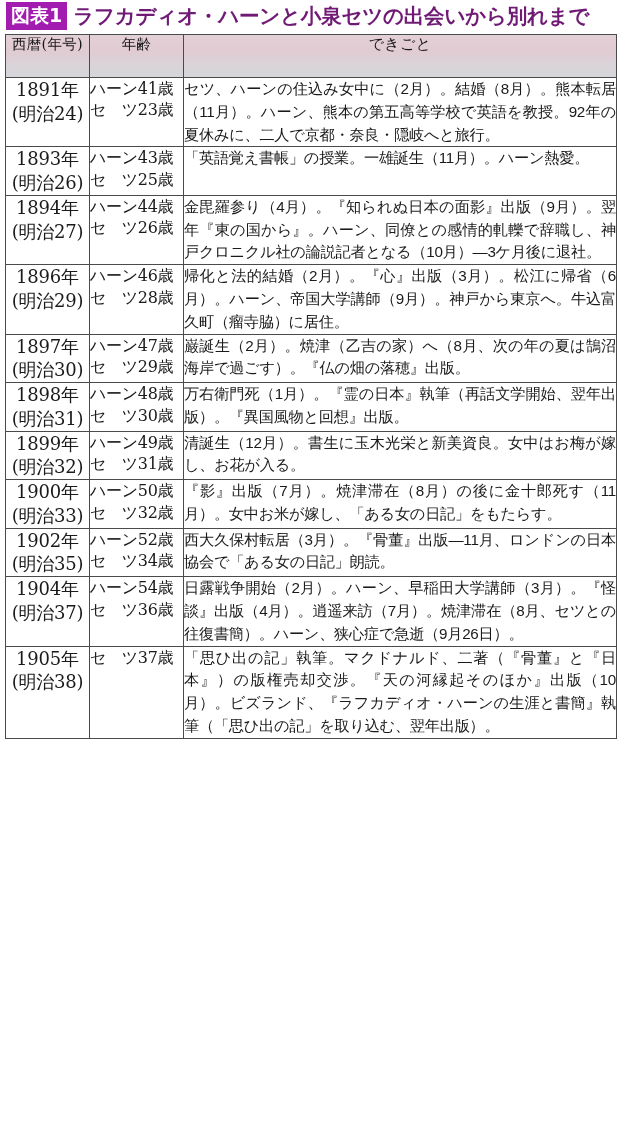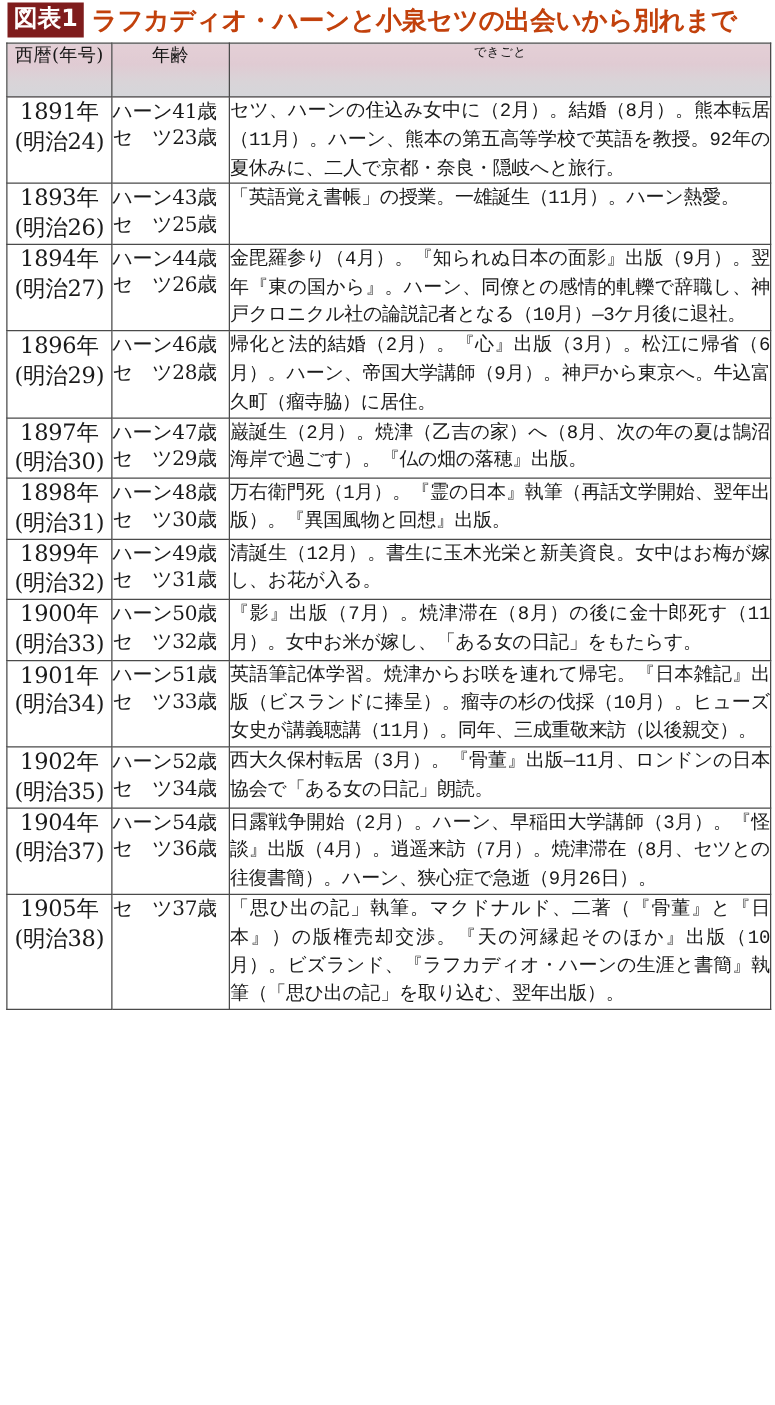--- a/index.html
+++ b/index.html
@@ -27,38 +27,38 @@
   
   .title-bar {
     display: flex;
     align-items: center;
     height: 32px;
     padding: 0 4px 0 6px;
     box-sizing: border-box;
     gap: 6px;
   }
   .figure-badge {
-    background: #7f1d1d;
+    background: #a21caf;
     color: #ffffff;
     font-family: "DejaVu Sans", "Liberation Sans", sans-serif;
     font-weight: bold;
     font-size: 19px;
     line-height: 1;
     padding: 4px 5px 5px 5px;
     letter-spacing: 0px;
     white-space: nowrap;
   }
   .figure-title {
     font-family: "DejaVu Sans", "Liberation Sans", sans-serif;
     font-weight: bold;
     font-size: 20.5px;
     line-height: 1;
     white-space: nowrap;
     letter-spacing: -0.2px;
-    color: #c2410c;
+    color: #701a75;
   }
 
   
   table.timeline {
     border-collapse: collapse;
     width: 611px;
     margin: 2px 0 0 5px;
     table-layout: fixed;
     border: 1px solid #4a4a4a;
   }
@@ -78,21 +78,21 @@
     background: linear-gradient(to bottom, #e4cfd6 0%, #e0cbd3 38%, #d9d4d8 72%, #d5d6da 100%);
     font-family: "DejaVu Serif", "Liberation Serif", serif;
     font-weight: normal;
     font-size: 14.5px;
     text-align: center;
     vertical-align: middle;
     color: #171717;
     letter-spacing: 0.3px;
     margin-left: 31px;
   }
-  thead th.h-evt { font-size: 10px; }
+  thead th.h-evt { font-size: 15px; }
 
   
   td.year {
     text-align: center;
     font-size: 18px;
     line-height: 1.32;
     padding-top: 7px;
     letter-spacing: -0.2px;
     font-family: "DejaVu Serif", "Liberation Serif", serif;
   }
@@ -109,21 +109,21 @@
   }
   td.age .age-line { display: block; }
 
   
   td.event {
     font-size: 15.2px;
     line-height: 1.50;
     padding: 5px 5px 5px 7px;
     text-align: justify;
     text-justify: inter-character;
-    font-family: Liberation Mono, monospace;
+    font-family: Liberation Sans, sans-serif;
     letter-spacing: -0.25px;
     word-break: break-all;
   }
 </style>
 </head>
 <body>
 
 <div id="figure-root">
 
   <div class="title-bar">
@@ -203,28 +203,20 @@
         </tr>
         <tr>
           <td class="year"><span>1900年</span><span class="gengo">(明治33)</span></td>
           <td class="age">
             <span class="age-line">ハーン50歳</span>
             <span class="age-line">セ　ツ32歳</span>
           </td>
           <td class="event">『影』出版（7月）。焼津滞在（8月）の後に金十郎死す（11月）。女中お米が嫁し、「ある女の日記」をもたらす。</td>
         </tr>
         <tr>
-          <td class="year"><span>1901年</span><span class="gengo">(明治34)</span></td>
-          <td class="age">
-            <span class="age-line">ハーン51歳</span>
-            <span class="age-line">セ　ツ33歳</span>
-          </td>
-          <td class="event">英語筆記体学習。焼津からお咲を連れて帰宅。『日本雑記』出版（ビスランドに捧呈）。瘤寺の杉の伐採（10月）。ヒューズ女史が講義聴講（11月）。同年、三成重敬来訪（以後親交）。</td>
-        </tr>
-        <tr>
           <td class="year"><span>1902年</span><span class="gengo">(明治35)</span></td>
           <td class="age">
             <span class="age-line">ハーン52歳</span>
             <span class="age-line">セ　ツ34歳</span>
           </td>
           <td class="event">西大久保村転居（3月）。『骨董』出版―11月、ロンドンの日本協会で「ある女の日記」朗読。</td>
         </tr>
         <tr>
           <td class="year"><span>1904年</span><span class="gengo">(明治37)</span></td>
           <td class="age">

